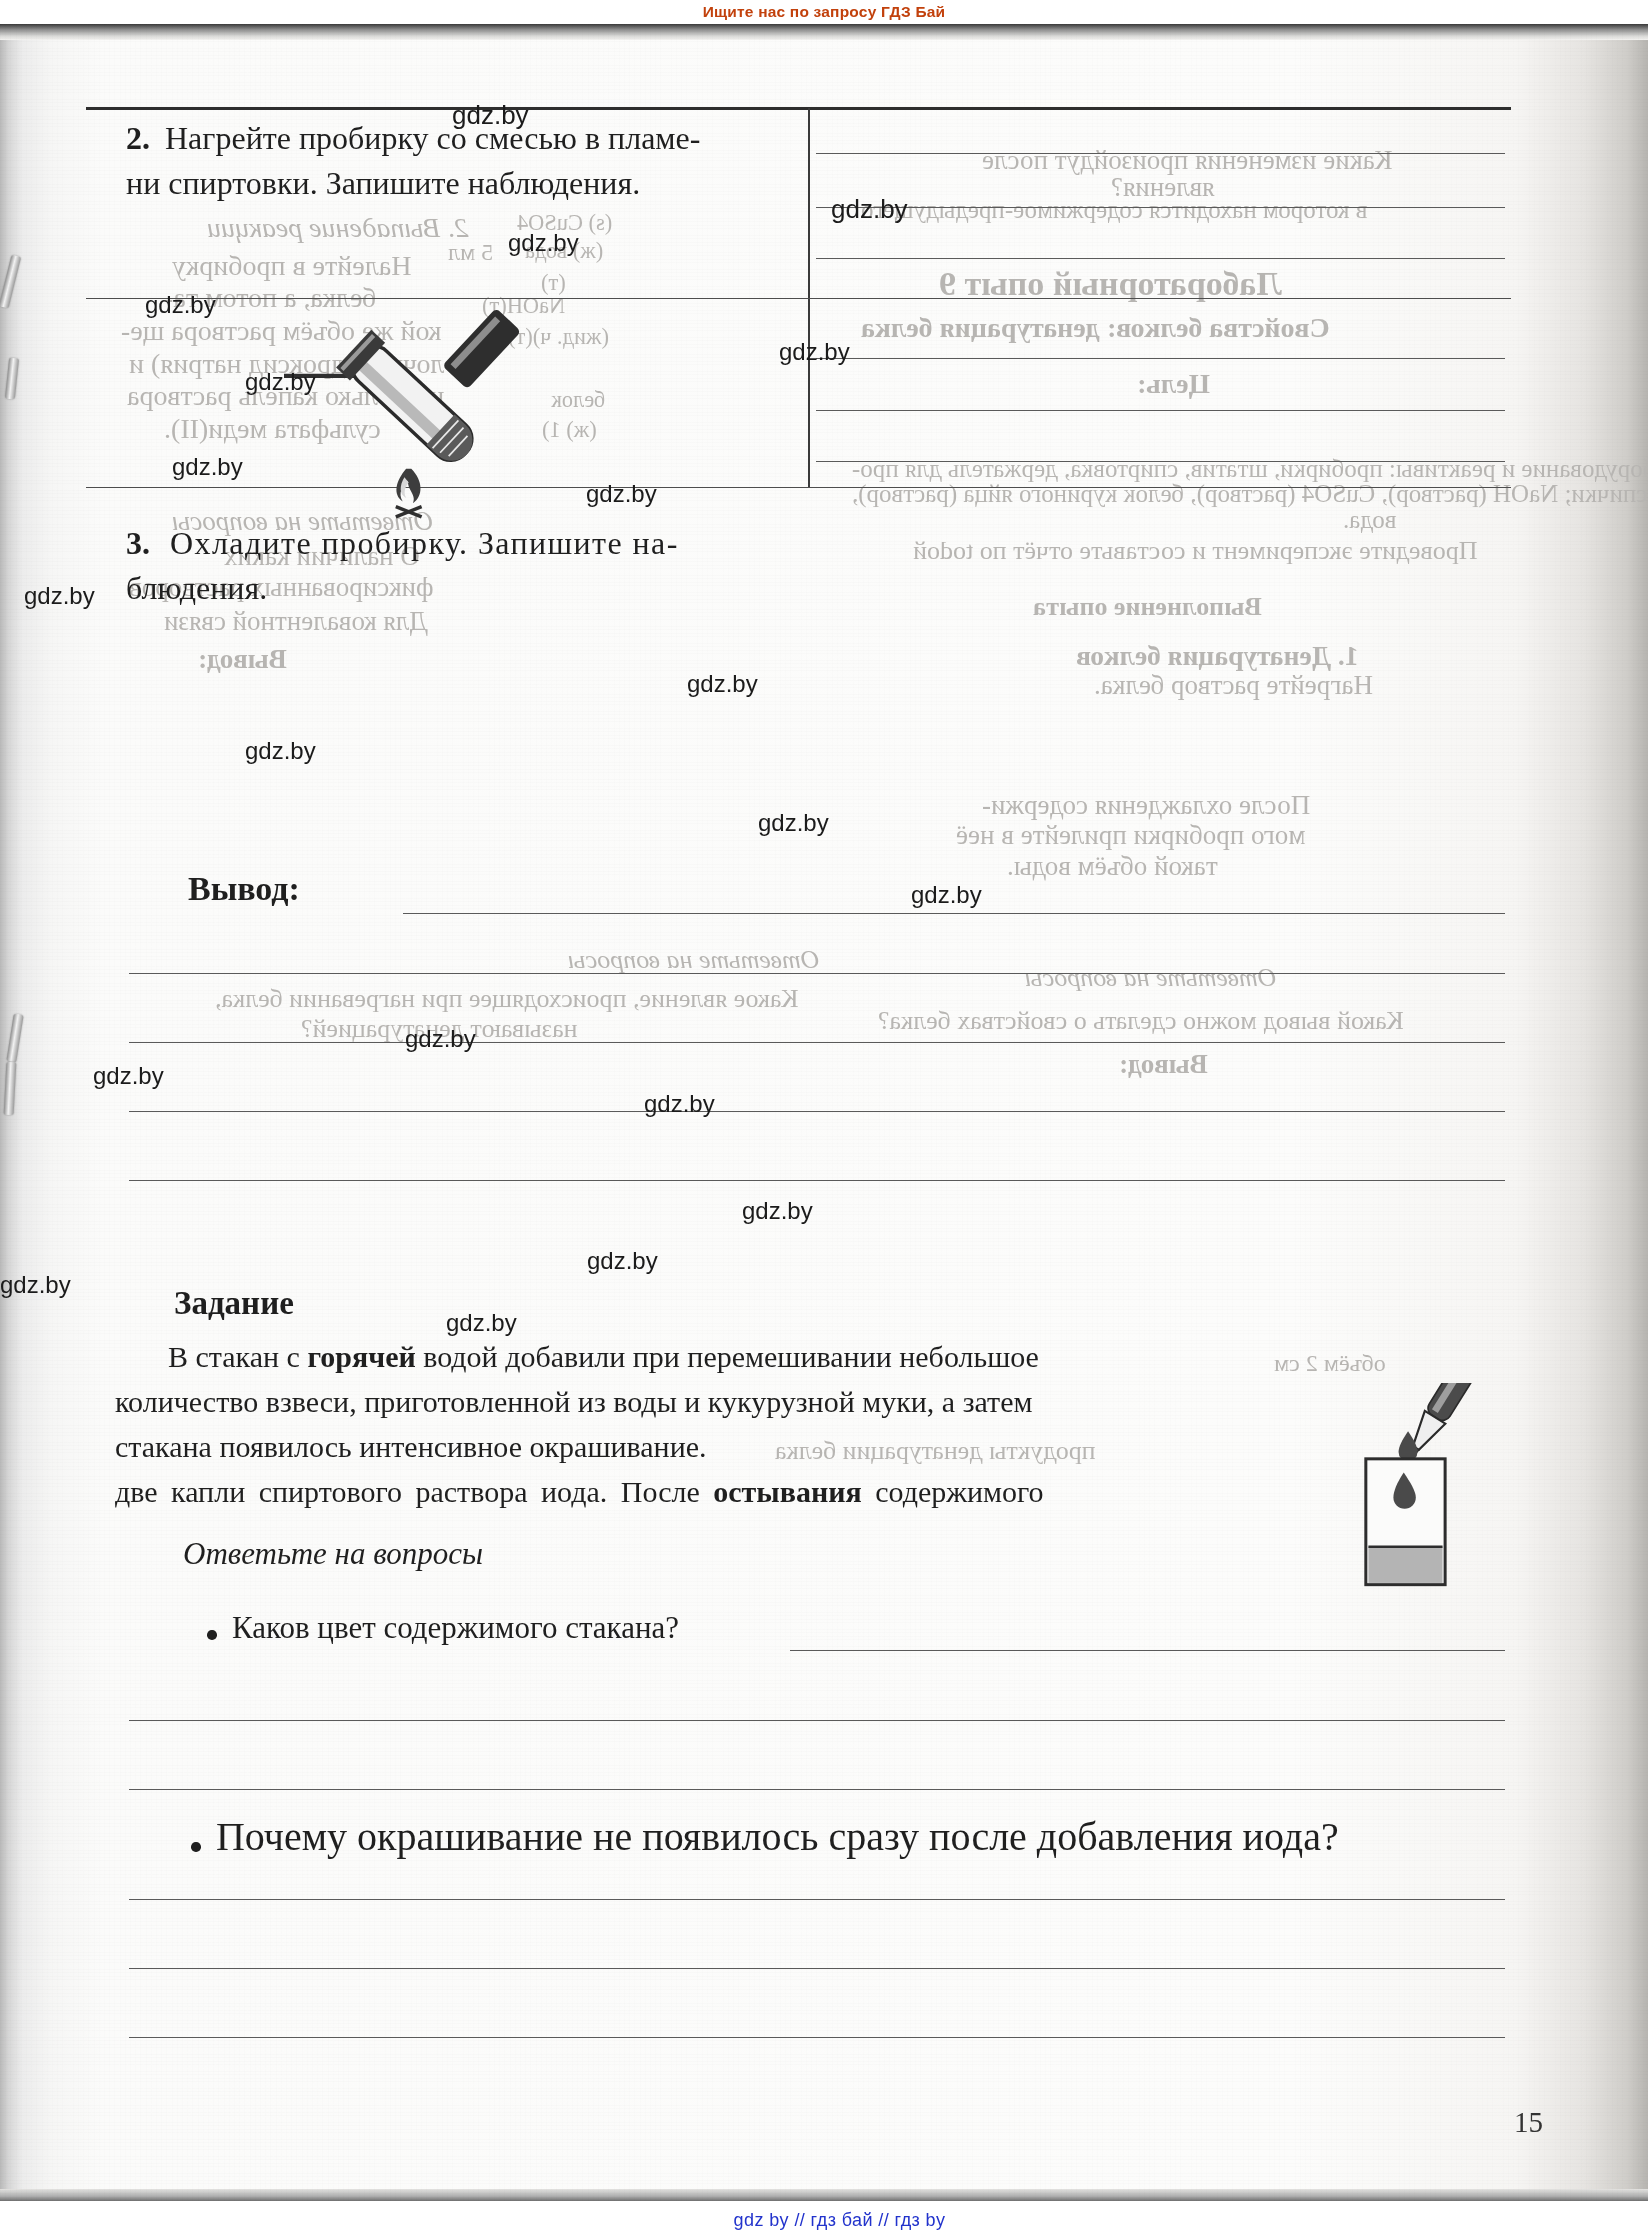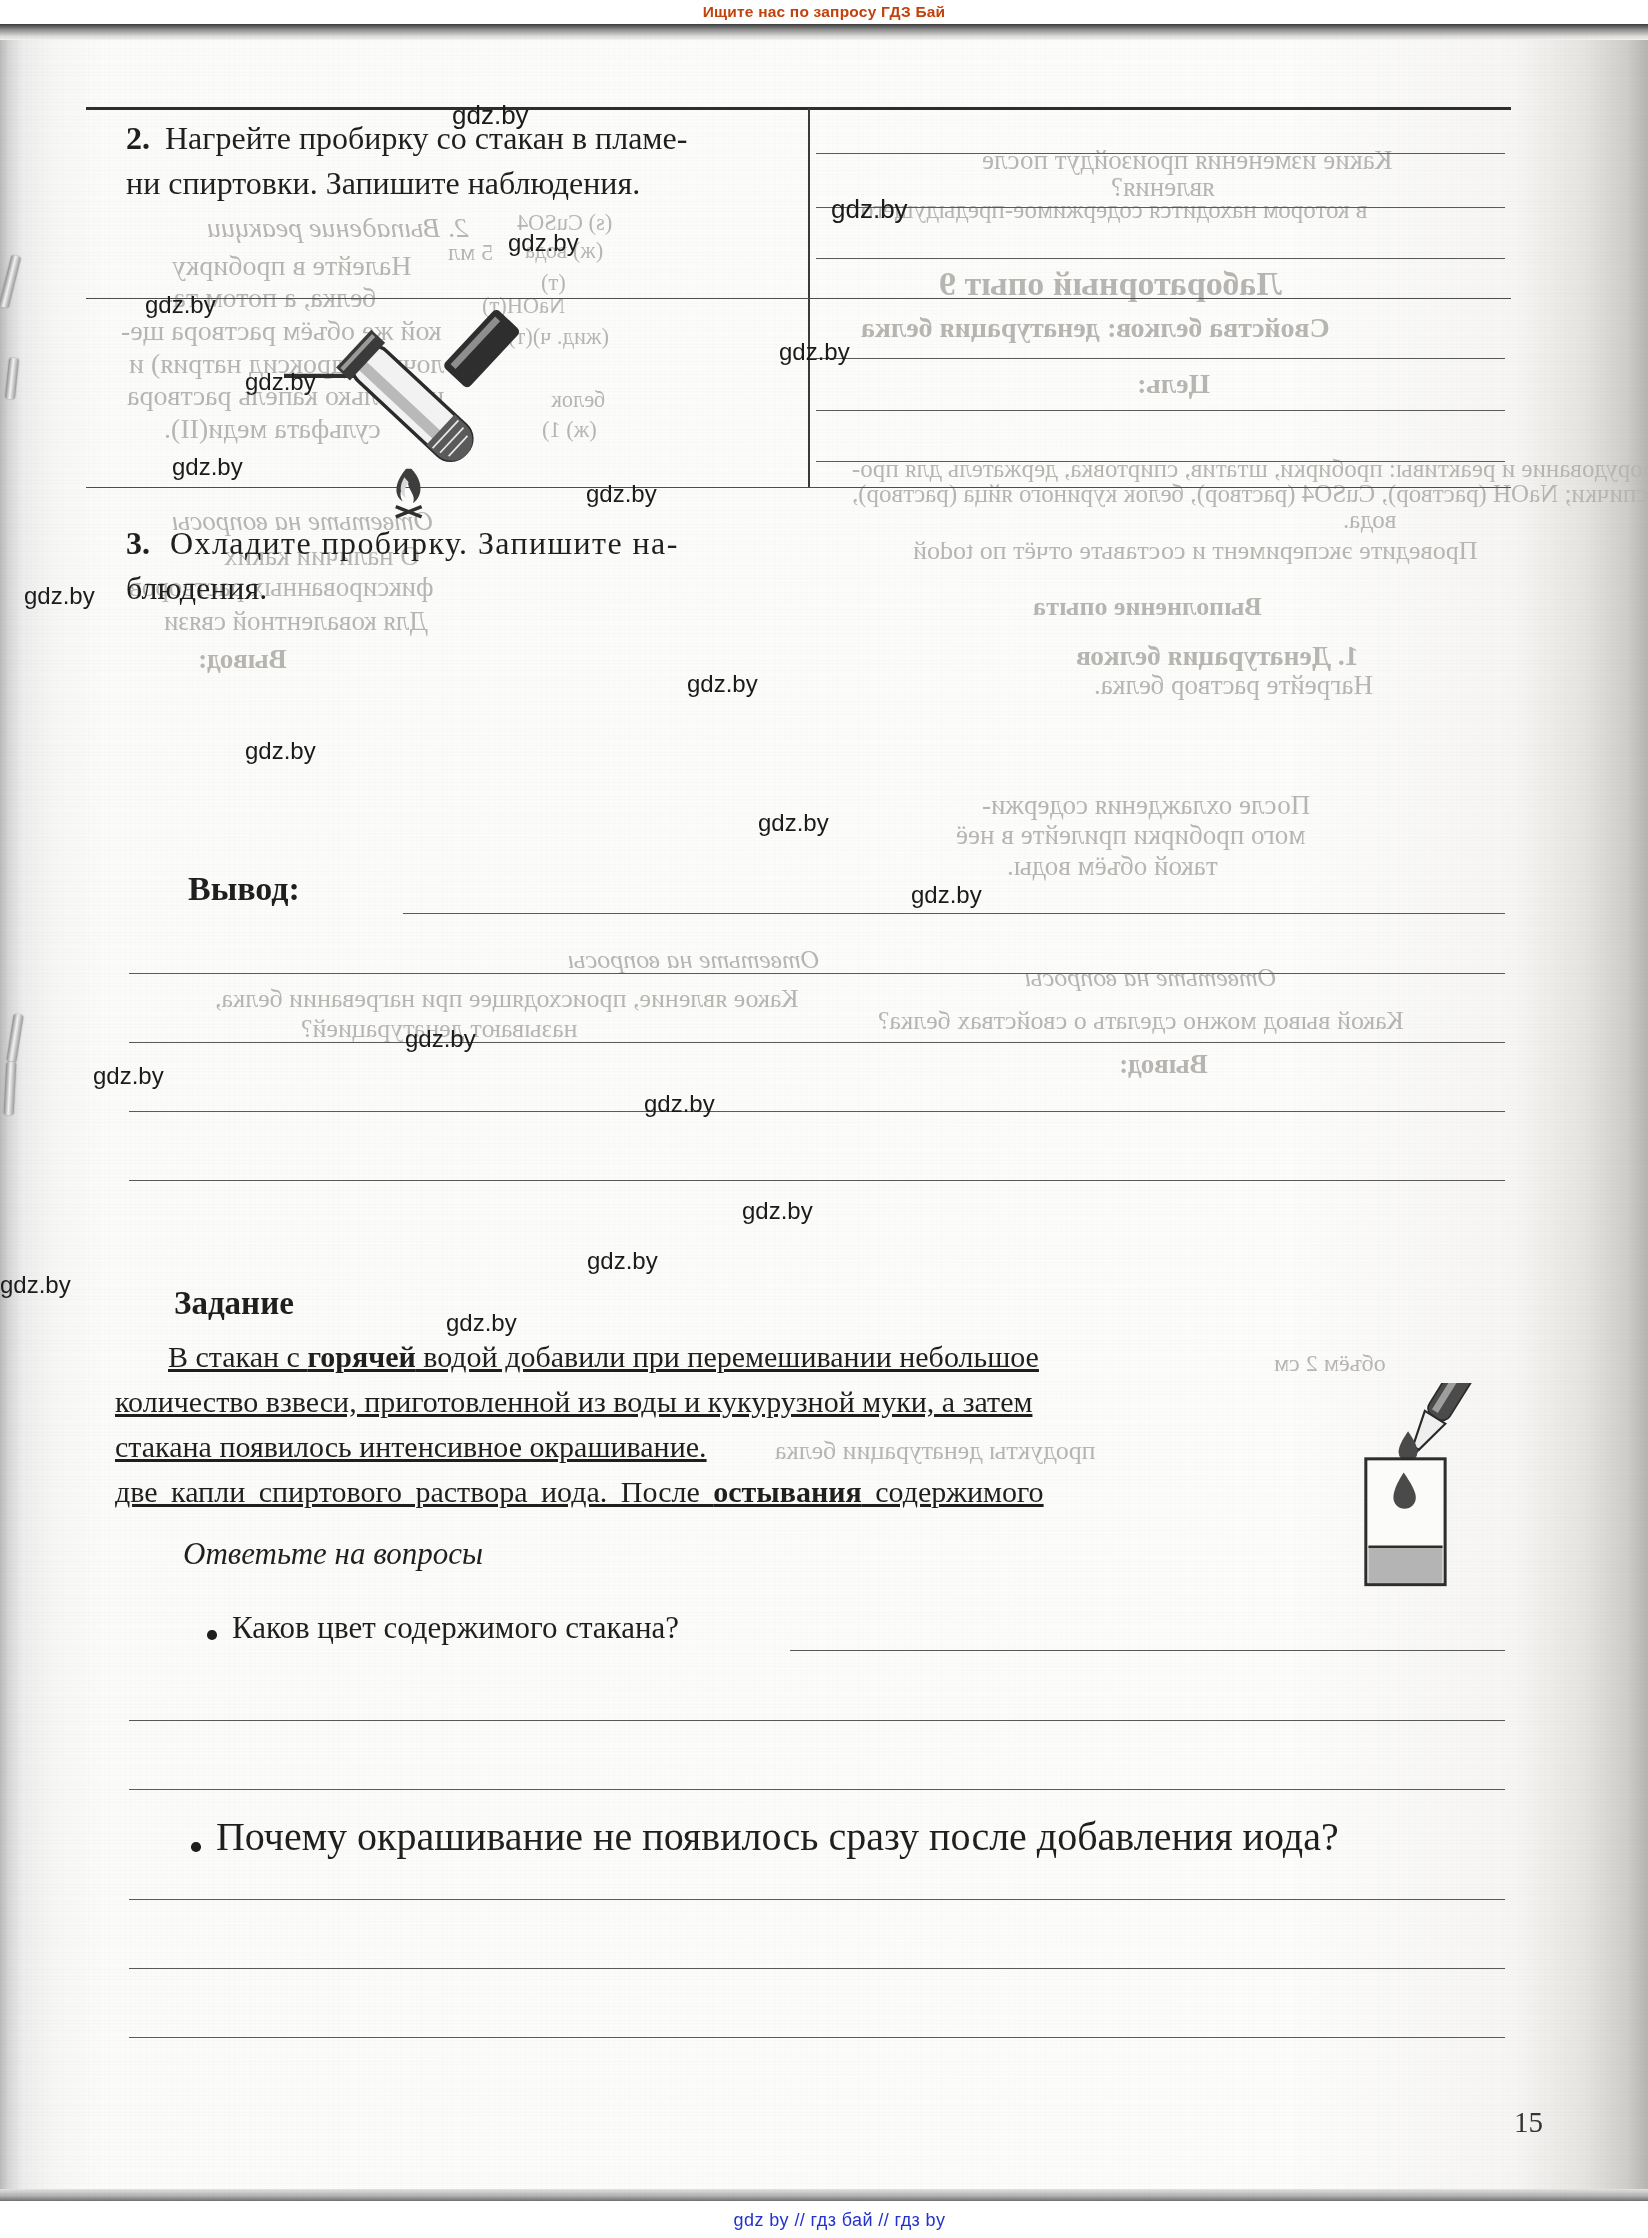--- a/index.html
+++ b/index.html
@@ -150,21 +150,20 @@
   .num { font-weight: bold; }
   .b { font-weight: bold; }
   .i { font-style: italic; }
 
   .para {
     position: absolute;
     font-family: "Liberation Serif", serif;
     color: #1f1f1f;
     font-size: 30px;
     line-height: 45px;
-    text-decoration: underline;
   }
 
   .pagenum {
     position: absolute;
     font-family: "Liberation Serif", serif;
     font-size: 29px;
     color: #333;
   }
 
   
@@ -258,21 +257,21 @@
       <div class="rule thin" style="left:816px; top:183px; width:689px;"></div>
       <div class="rule thin" style="left:816px; top:234px; width:689px;"></div>
 
       <div class="rule thin" style="left:816px; top:334px; width:689px;"></div>
       <div class="rule thin" style="left:816px; top:386px; width:689px;"></div>
       <div class="rule thin" style="left:816px; top:437px; width:689px;"></div>
 
       <div class="rule" style="left:86px; top:463px; width:1425px;"></div>
 
       <div class="txt num" style="left:126px; top:96px; font-size:32px;">2.</div>
-      <div class="txt" style="left:165px; top:96px; font-size:32px;">Нагрейте пробирку со стакан в пламе-</div>
+      <div class="txt" style="left:165px; top:96px; font-size:32px;">Нагрейте пробирку со смесью в пламе-</div>
       <div class="txt" style="left:126px; top:141px; font-size:32px;">ни спиртовки. Запишите наблюдения.</div>
 
       <div class="txt num" style="left:126px; top:501px; font-size:32px;">3.</div>
       <div class="txt" style="left:170px; top:501px; font-size:32px; letter-spacing:1.4px;">Охладите пробирку. Запишите на-</div>
       <div class="txt" style="left:126px; top:546px; font-size:32px;">блюдения.</div>
 
       <div class="illus" style="left:284px; top:276px; width:258px; height:224px;">
         <svg width="258" height="224" viewBox="0 0 300 260">
 
           <path d="M0 88 L120 88 L160 142" stroke="#2f2f2f" stroke-width="5" fill="none"></path>

